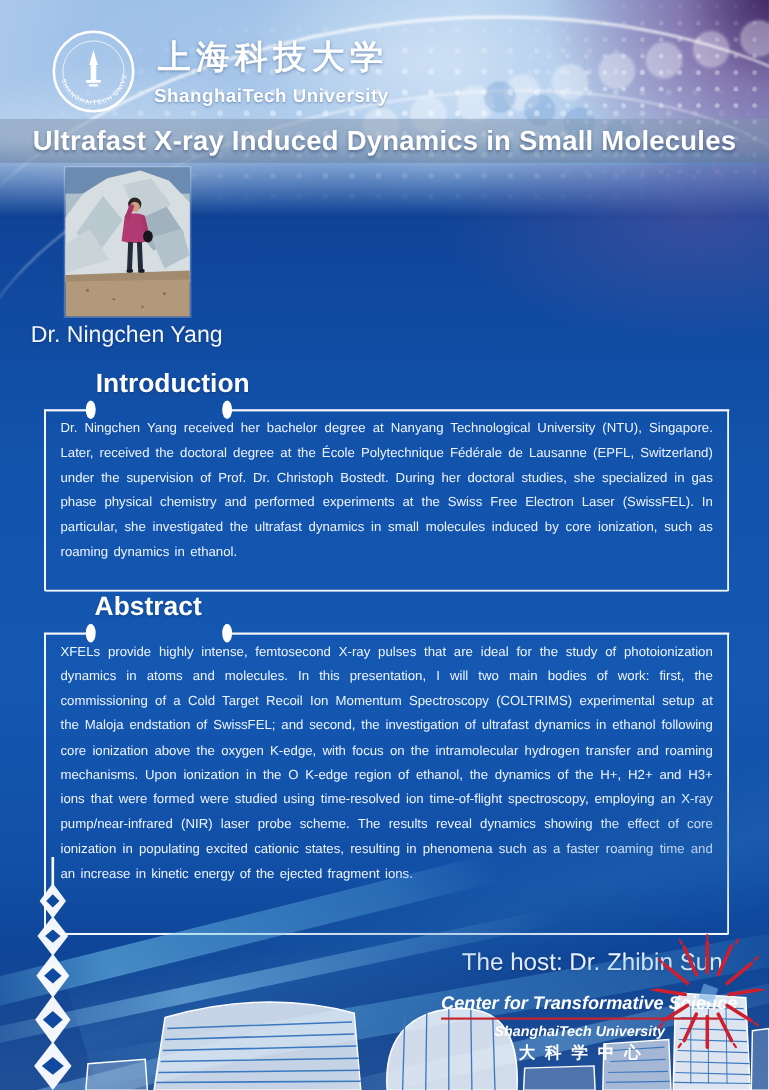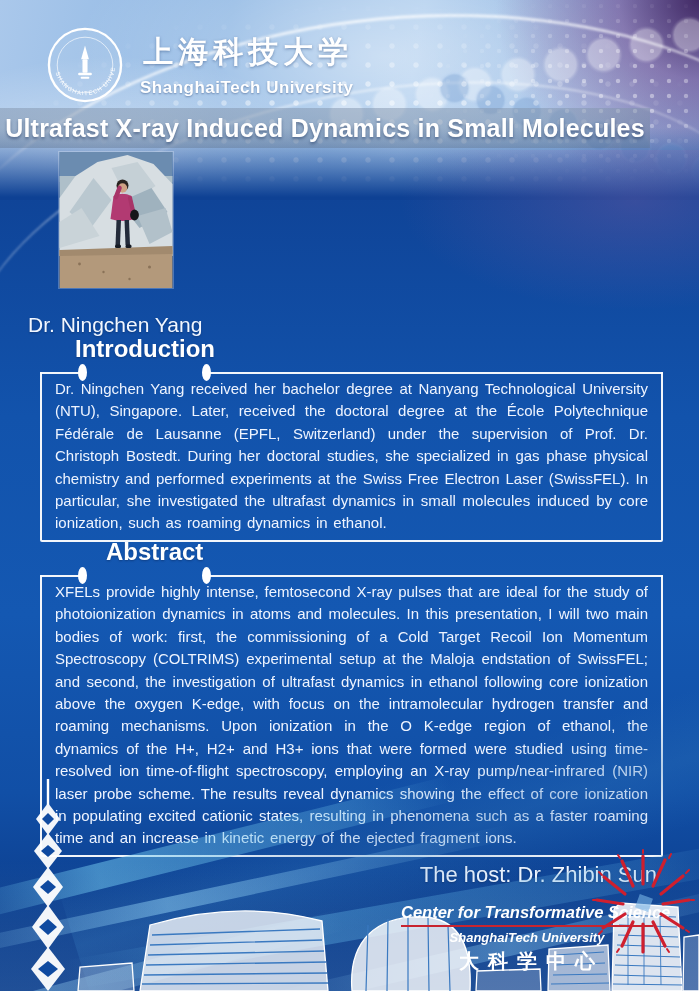--- a/index.html
+++ b/index.html
@@ -42,49 +42,49 @@
     background:linear-gradient(180deg, transparent 0%, rgba(14,65,148,.55) 55%, #0e4194 96%); }
   .glow-right { position:absolute; top:150px; right:0; width:320px; height:170px;
     background:radial-gradient(ellipse at 80% 30%, rgba(150,100,170,.30), transparent 65%); }
   
   .logo-row { position:absolute; top:26px; left:46px; display:flex; align-items:center; }
   .seal { width:78px; height:78px; }
   .uni-names { margin-left:16px; color:#fff;text-align:right; }
   .uni-cn { font-size:30px; letter-spacing:5px; font-weight:bold; text-shadow:0 1px 3px rgba(40,70,120,.5); }
   .uni-en { font-size:17px; font-weight:bold; margin-top:5px; letter-spacing:.5px; text-shadow:0 1px 2px rgba(40,70,120,.5); }
   
-  .title-band { position:absolute; top:108px; left:0; width:650px; height:40px;
+  .title-band { position:absolute; top:108px; left:0; width:699px; height:40px;
     background:linear-gradient(180deg, rgba(130,148,172,.50), rgba(96,116,142,.42));
     display:flex; align-items:center; justify-content:center; }
   .title-band h1 { margin:0; color:#fff; font-size:25px; letter-spacing:.2px;
     text-shadow:0 2px 3px rgba(20,40,80,.45); }
   
   .speaker-photo { position:absolute; left:59px; top:152px; width:114px; height:136px;
     box-shadow:0 0 0 1px rgba(255,255,255,.25); }
   .event-details { position:absolute; left:205px; top:170px; color:#f2f7ff; font-size:20px; }
   .event-details .line { margin-bottom:22px; text-shadow:0 1px 2px rgba(10,30,70,.4); white-space:nowrap; }
   .event-details sup { font-size:.58em; }
   .speaker-name { position:absolute; left:28px; top:293px; color:#f2f7ff; font-size:21px;
-    text-shadow:0 1px 2px rgba(10,30,70,.4);margin-top:20px; }
+    text-shadow:0 1px 2px rgba(10,30,70,.4); }
   
   .sec-box { position:absolute; left:40px; width:619px;
     border:2px solid rgba(255,255,255,.95); border-top:none; border-radius:2px; }
   .sec-box.intro { top:372px; min-height:164px; }
   .sec-box.abstract { top:575px; min-height:273px; }
   .seg { position:absolute; top:0; height:2px; background:rgba(255,255,255,.95); }
   .seg-left { left:-2px; width:42px; }
   .seg-right { left:167px; right:-2px; }
   .dot { position:absolute; top:-8px; width:9px; height:17px; border-radius:50%; background:#fff; }
   .dot-a { left:36px; }
   .dot-b { left:160px; }
   .sec-title { position:absolute; top:-37px; color:#fff; font-size:24px; font-weight:bold;
     text-shadow:0 1px 2px rgba(10,30,70,.4); }
-  .intro .sec-title { left:33px; }
-  .abstract .sec-title { left:64px; }
-  .sec-body { margin:0; padding:6px 13px 5px 13px; color:#eef4ff; font-size:15px;
+  .intro .sec-title { left:45px; }
+  .abstract .sec-title { left:44px; }
+  .sec-body { margin:0; padding:6px 13px 5px 13px; color:#eef4ff; font-size:12px;
     line-height:22.4px; text-align:justify; word-spacing:1.5px; }
   
   .host-line { position:absolute; top:862px; right:42px; color:#f2f7ff; font-size:22px;
     text-shadow:0 1px 2px rgba(10,30,70,.45); }
   
   .ribbon { position:absolute; }
   .r1 { top:838px; left:-60px; width:520px; height:26px; transform:rotate(-14deg);
     background:linear-gradient(90deg, transparent, rgba(110,195,235,.55) 30%, rgba(110,195,235,.25) 80%, transparent); }
   .r2 { top:884px; left:-90px; width:640px; height:15px; transform:rotate(-12deg);
     background:linear-gradient(90deg, transparent, rgba(150,215,248,.5) 40%, transparent 95%); }
@@ -98,21 +98,21 @@
     background:linear-gradient(90deg, rgba(170,225,250,.45), transparent 90%); }
   .bottom-glow { position:absolute; bottom:0; left:0; width:699px; height:130px;
     background:linear-gradient(180deg, transparent, rgba(110,170,220,.22)); }
   .tower { position:absolute; left:16px; bottom:0; }
   .skyline { position:absolute; left:0; bottom:0; }
   
   .cts { position:absolute; top:903px; right:46px; width:252px; text-align:center; color:#fff; }
   .cts-l1 { font-size:16.5px; font-weight:bold; font-style:italic; padding-bottom:3px;
     border-bottom:2px solid #c8242f; white-space:nowrap; }
   .cts-l2 { font-size:13px; font-weight:bold; font-style:italic; margin-top:3px; }
-  .cts-l3 { font-size:20px; font-weight:bold; margin-top:3px; letter-spacing:9px; padding-left:9px; }
+  .cts-l3 { font-size:15px; font-weight:bold; margin-top:3px; letter-spacing:9px; padding-left:9px; }
   .firework { position:absolute; top:848px; right:4px; }
 </style>
 </head>
 <body>
 
 <div id="poster">
 
   <div class="hero">
     <div class="hero-arc1"></div>
     <div class="hero-arc2"></div>

